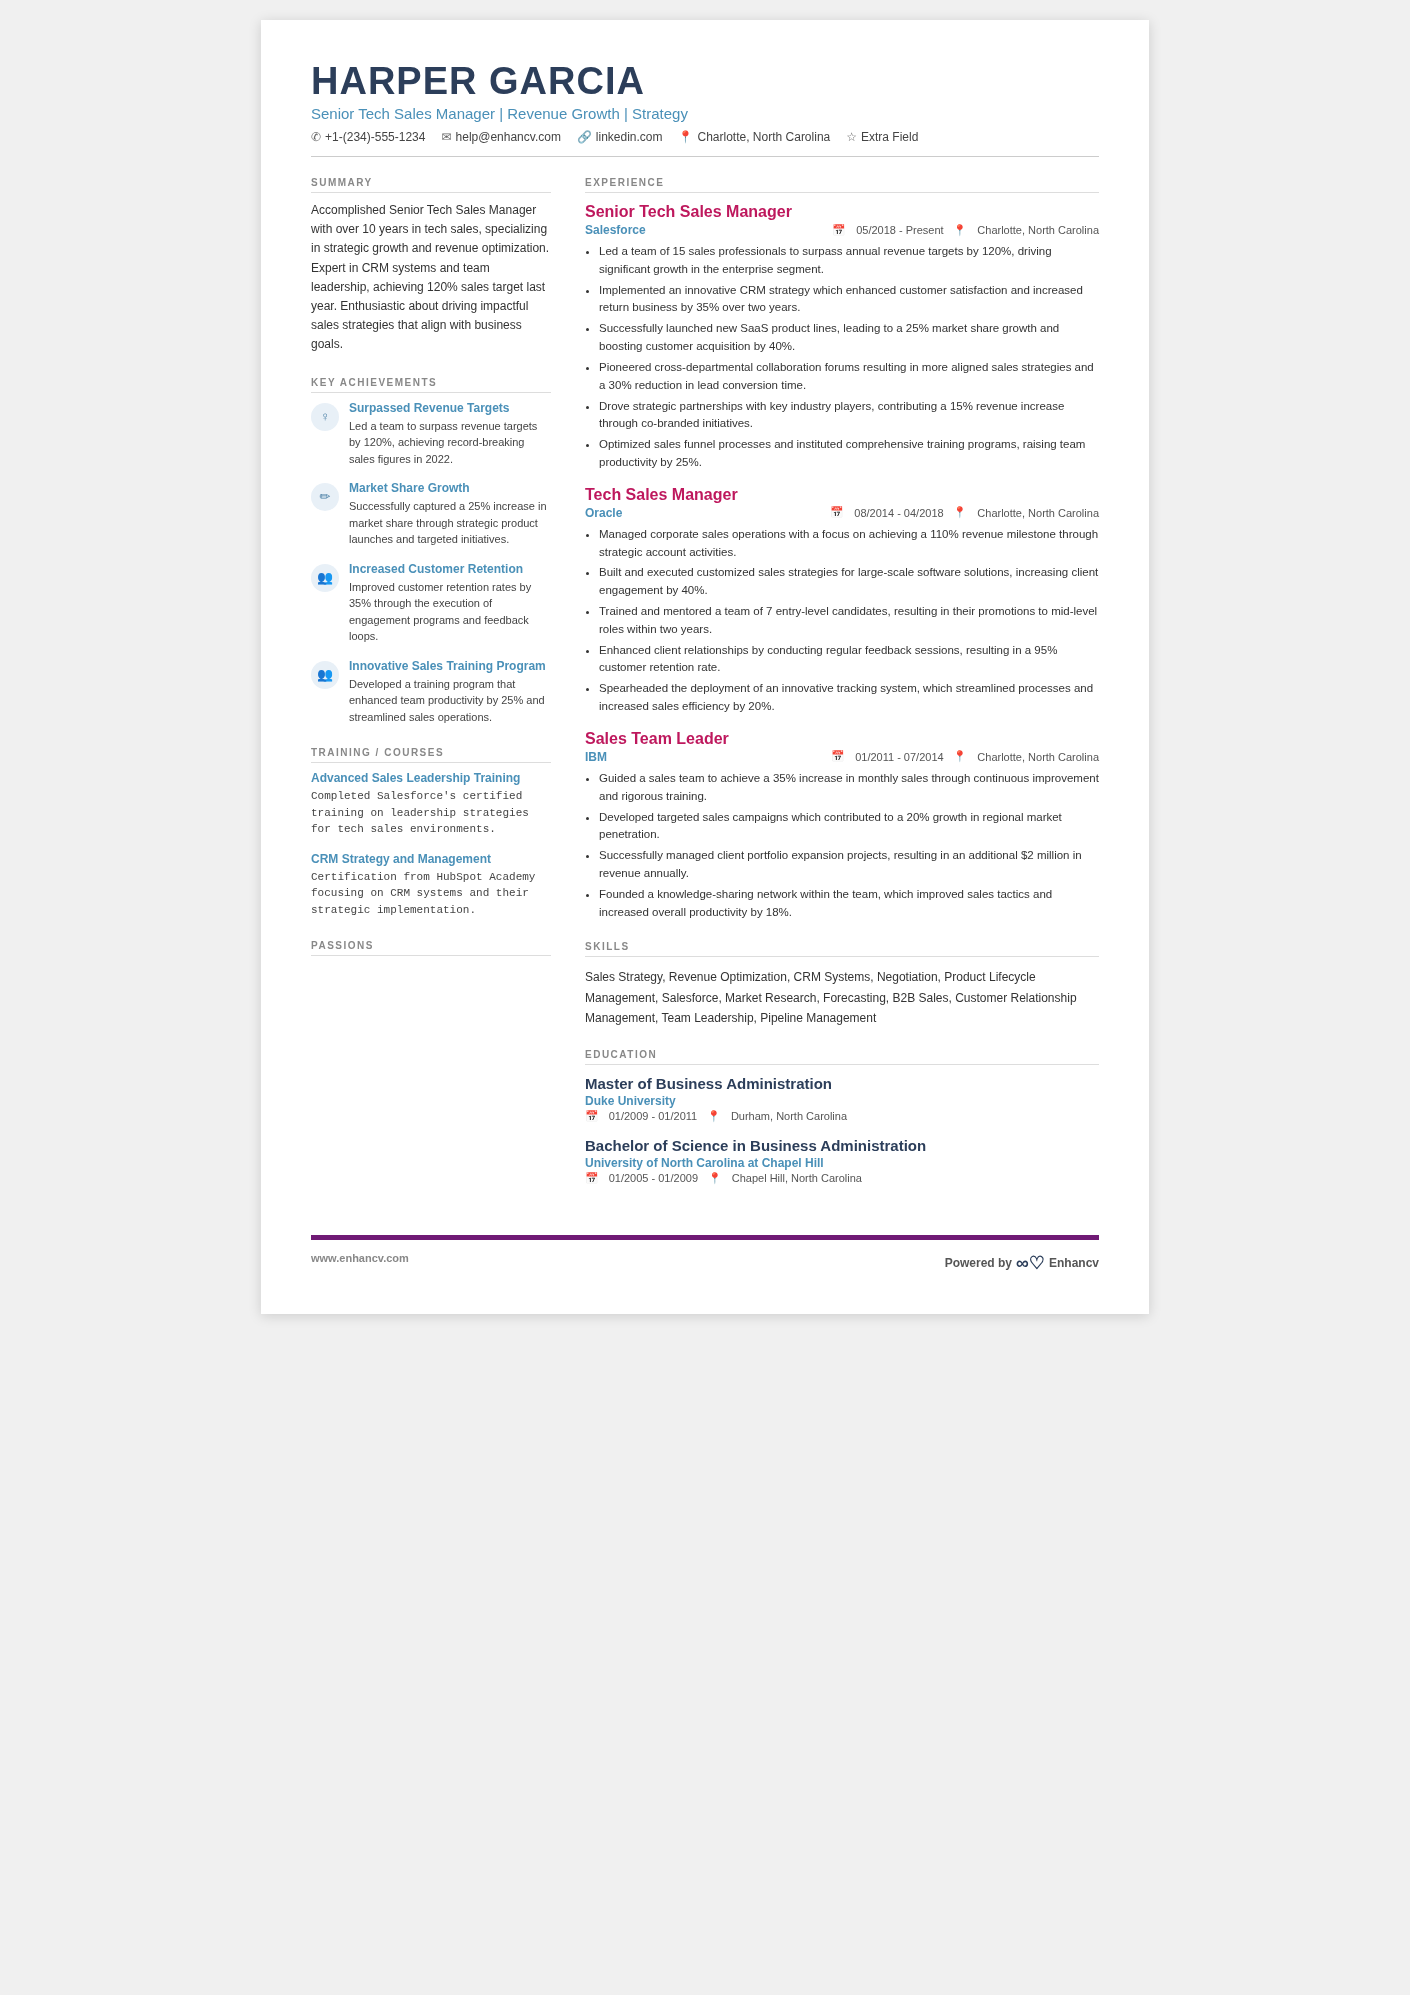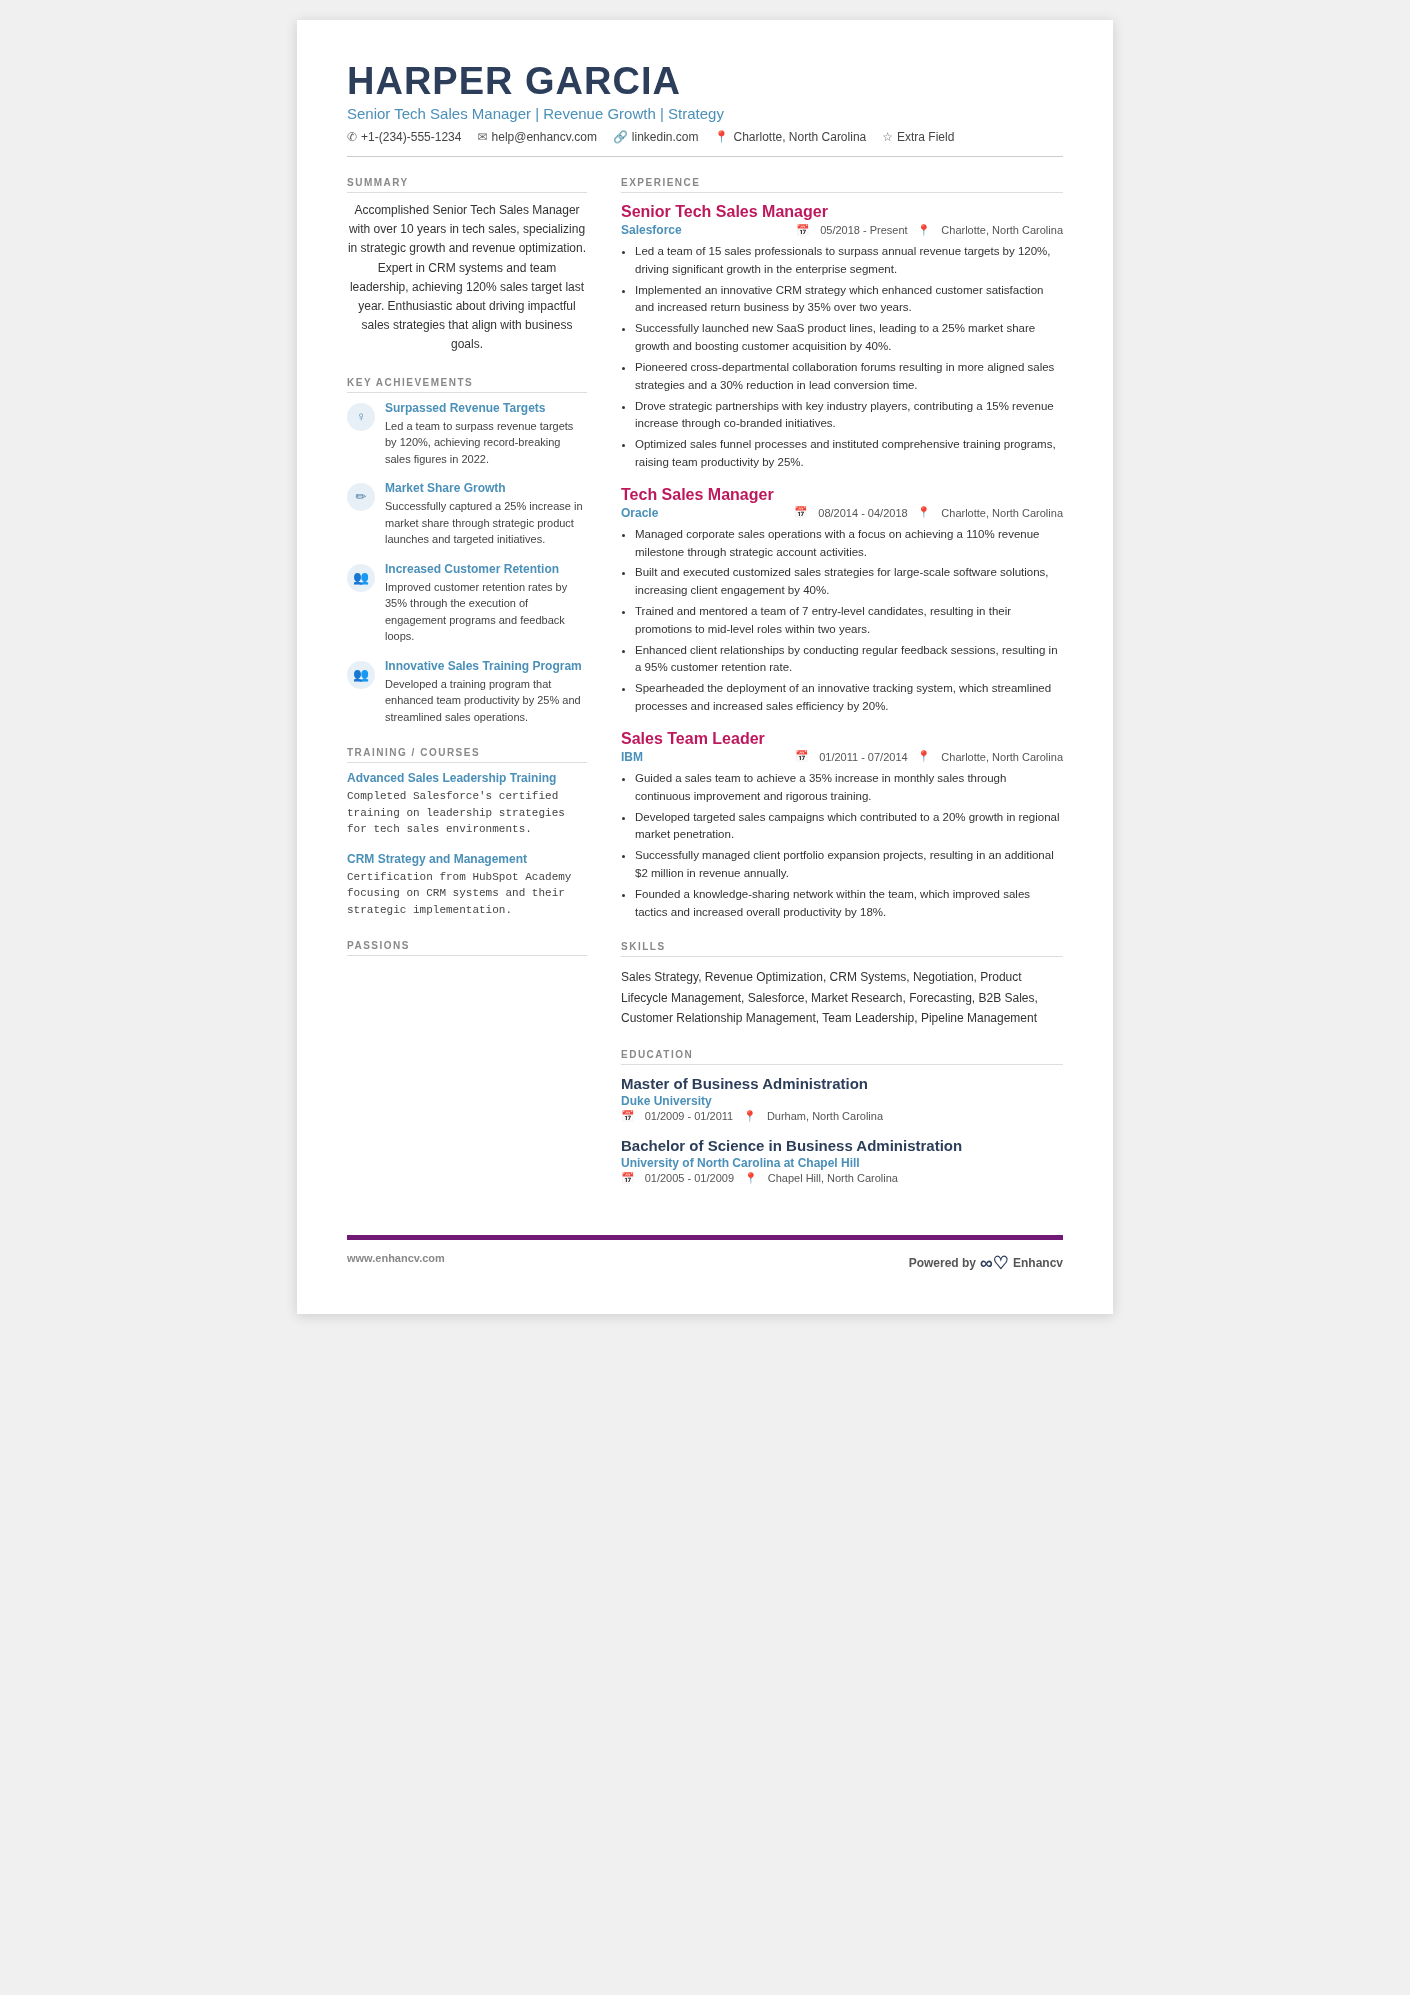--- a/index.html
+++ b/index.html
@@ -5,21 +5,21 @@
     * { box-sizing: border-box; margin: 0; padding: 0; }
     body {
       font-family: 'Georgia', 'Times New Roman', serif;
       background: #f0f0f0;
       display: flex;
       justify-content: center;
       padding: 20px;
     }
     .page {
       background: #fff;
-      width: 816px;
+      width: 888px;
       min-height: 1200px;
       padding: 40px 50px 40px 50px;
       box-shadow: 0 2px 12px rgba(0,0,0,0.15);
     }
     .header-name {
       font-size: 38px;
       font-weight: 700;
       color: #2c3e5a;
       letter-spacing: 1px;
       font-family: Arial, sans-serif;
@@ -74,21 +74,20 @@
       border-bottom: 1px solid #ddd;
     }
     .section {
       margin-bottom: 22px;
     }
     .summary-text {
       font-size: 12px;
       color: #333;
       line-height: 1.6;
       font-family: Arial, sans-serif;
-      text-align: center;
     }
     .achievement-item {
       display: flex;
       gap: 10px;
       margin-bottom: 14px;
     }
     .achievement-icon {
       width: 28px;
       height: 28px;
       border-radius: 50%;

